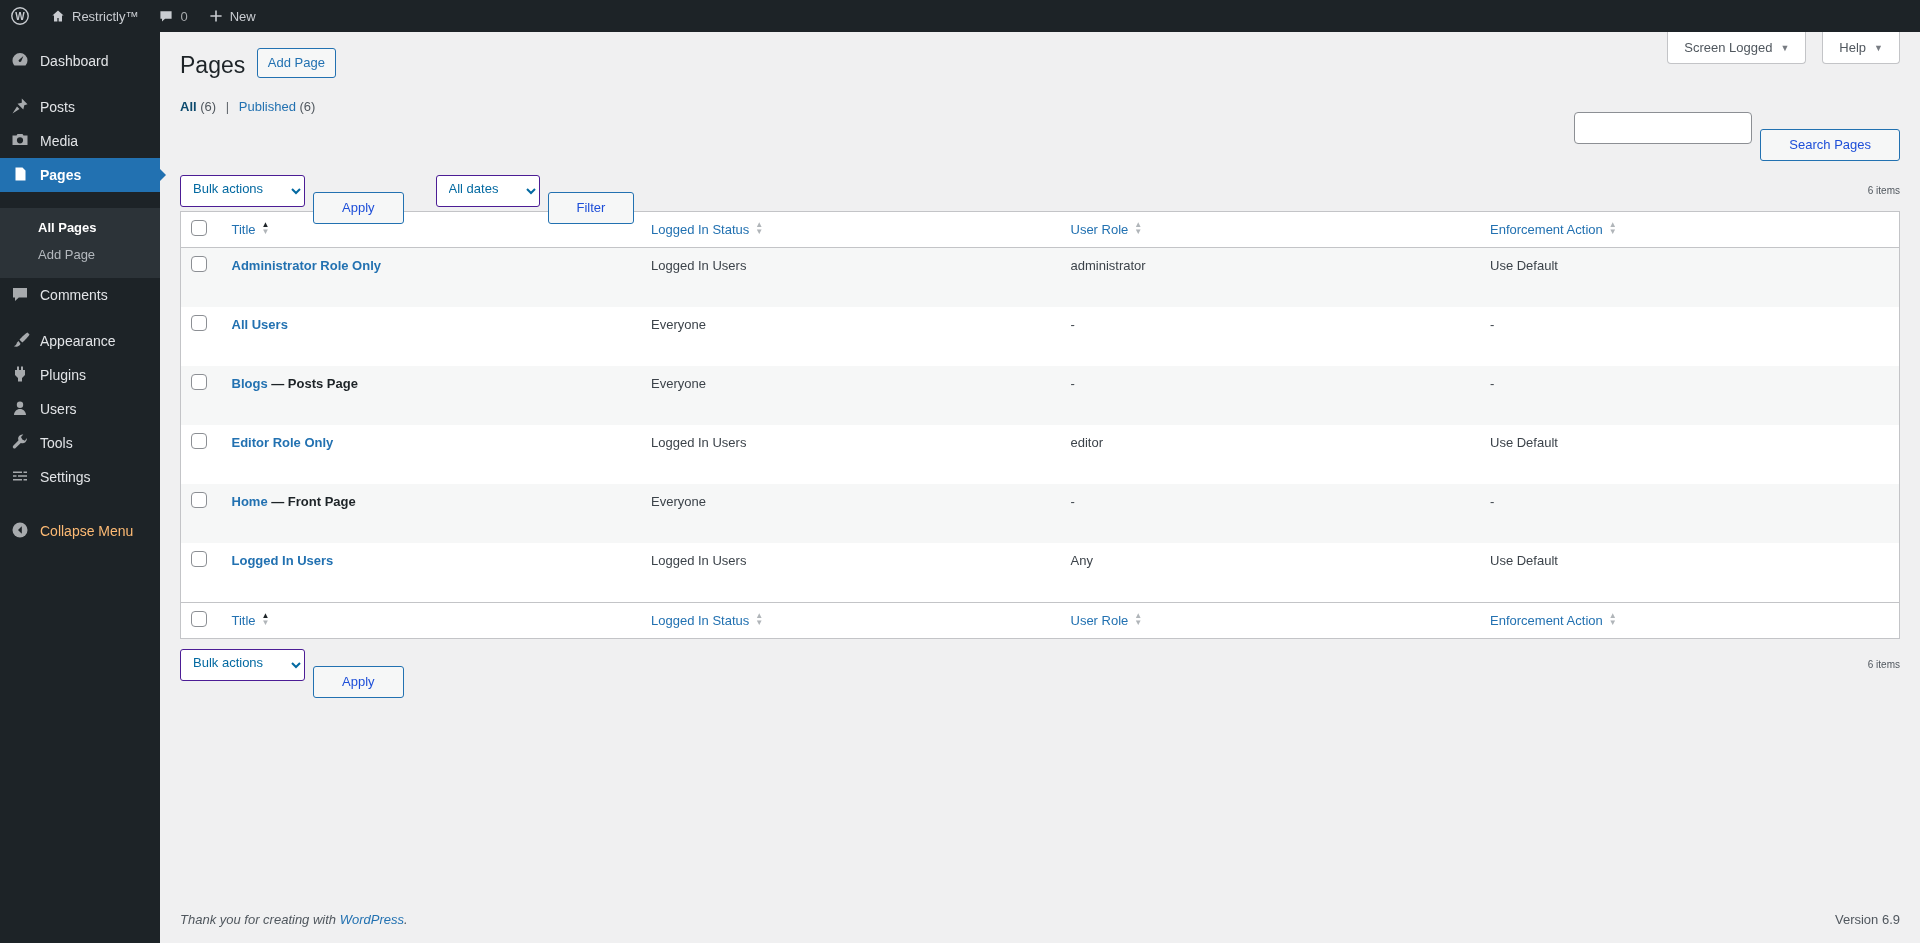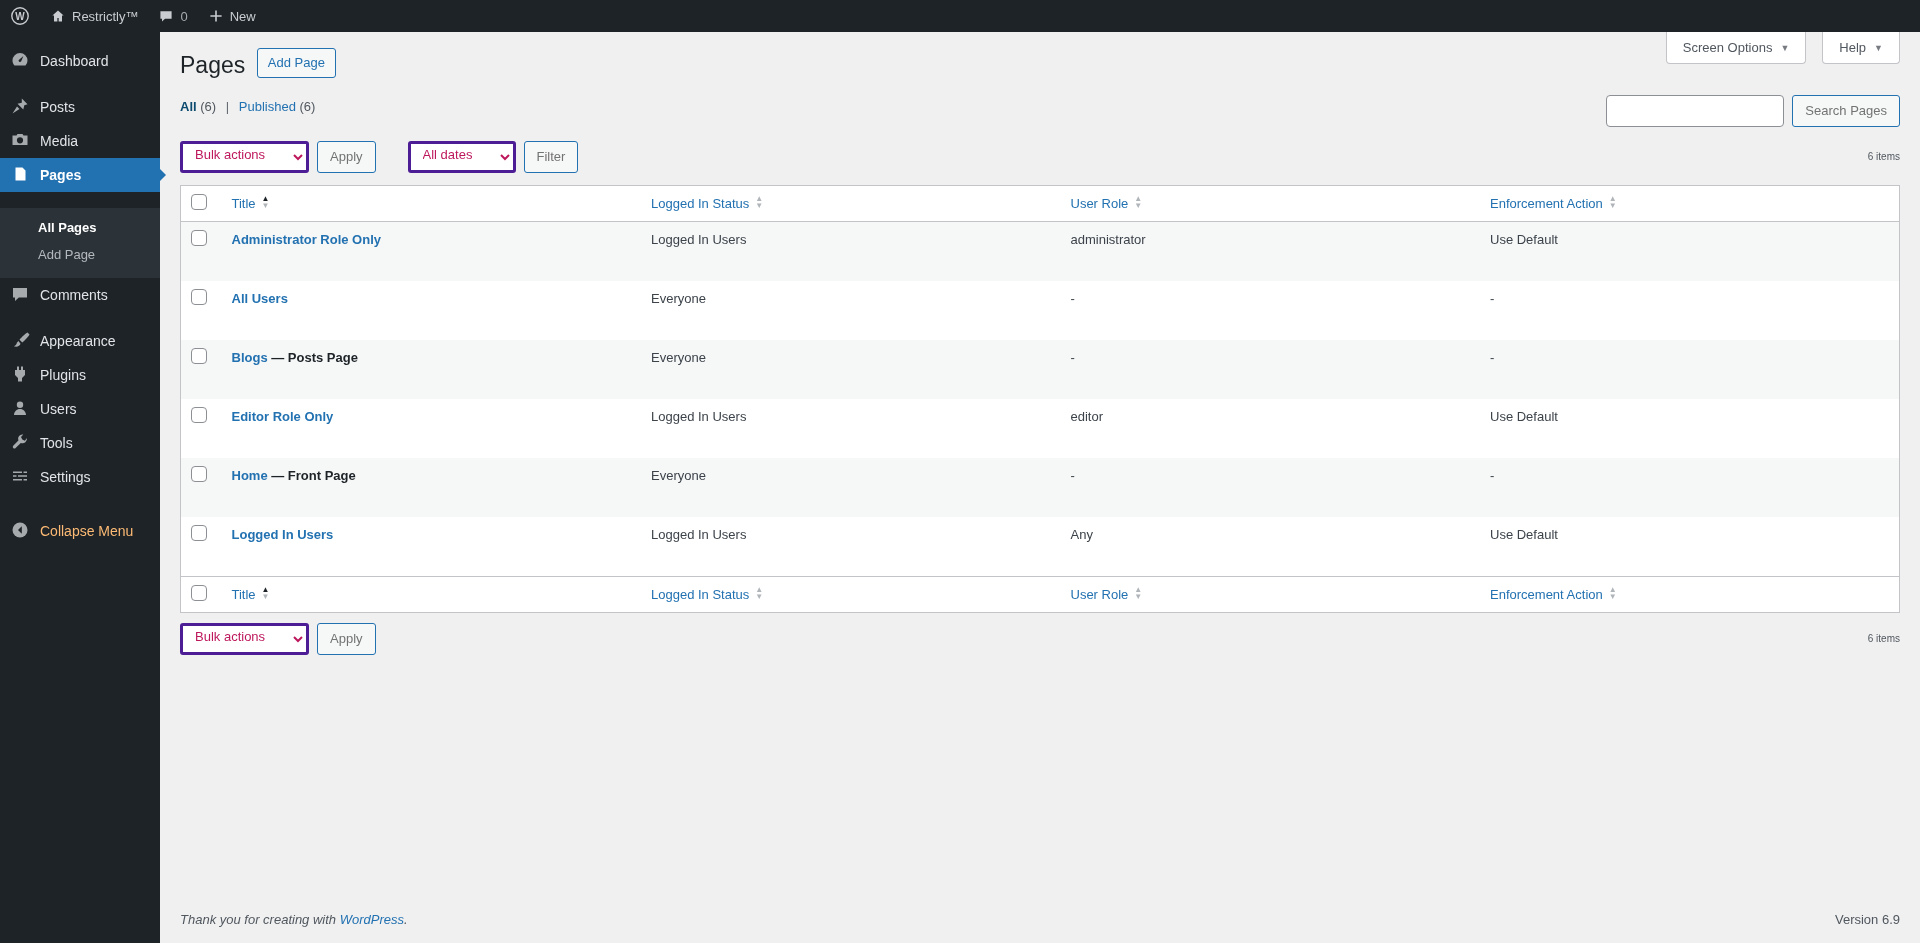--- a/index.html
+++ b/index.html
@@ -76,34 +76,35 @@
   .search-box input {
     width:178px; height:32px; padding:0 8px;
     border:1px solid #8c8f94; border-radius:4px; background:#fff; font-size:13px;
   }
 
   .tablenav { display:flex; justify-content:space-between; align-items:center; margin-top:14px; height:32px; }
   .tablenav.bottom { margin-top:10px; }
   .actions { display:flex; gap:8px; align-items:center; }
   .actions .gap { width:16px; }
   select {
-    height:32px; padding:0 24px 4px 8px; font-size:13px; color:#be185d;
-    background:#fff; border:3px solid #4c1d95; border-radius:3px; cursor:pointer;
+    height:32px; padding:0 24px 4px 8px; font-size:13px; color:#0369a1;
+    background:#fff; border:1px solid #4c1d95; border-radius:3px; cursor:pointer;
     font-family:"Liberation Sans", sans-serif;
   }
   .button {
-    height:32px; padding:0 12px; font-size:13px; cursor:pointer;
-    background:#f6f7f7; border:1px solid #2271b1; border-radius:3px; color:#737373;
+    height:32px; padding:0 28px; font-size:13px; cursor:pointer;
+    background:#f6f7f7; border:1px solid #2271b1; border-radius:3px; color:#1d4ed8;
     font-family:"Liberation Sans", sans-serif;
+    margin-top:34px;
   }
   .displaying-num { color:#50575e; font-size:10px; }
 
   
   table.wp-list-table {
-    width:100%; margin-top:12px; border-collapse:collapse;
+    width:100%; margin-top:4px; border-collapse:collapse;
     background:#fff; border:1px solid #c3c4c7; table-layout:fixed;
   }
   .wp-list-table thead th { border-bottom:1px solid #c3c4c7; }
   .wp-list-table tfoot th { border-top:1px solid #c3c4c7; }
   .wp-list-table th {
     text-align:left; font-weight:400; font-size:13px; padding:8px 10px; color:#2271b1;
   }
   .wp-list-table th.check-col, .wp-list-table td.check-col { width:41px; padding:8px 0 8px 10px; }
   .wp-list-table td { padding:10px 10px 34px; vertical-align:top; font-size:13px; color:#3c434a; }
   .wp-list-table tr.alternate { background:#f6f7f7; }
@@ -239,21 +240,21 @@
           <path d="M11.8 6.2 8 10l3.8 3.8z" fill="#1d2327"></path>
         </svg></span>
     <span class="collapse-label">Collapse Menu</span>
   </div>
 </div>
 
 <div id="content">
 
   <div id="screen-meta-links">
     <div class="screen-meta-toggle">
-      <span>Screen Options</span>
+      <span>Screen Logged</span>
       <span class="caret">▼</span>
     </div>
     <div class="screen-meta-toggle">
       <span>Help</span>
       <span class="caret">▼</span>
     </div>
   </div>
 
   <div class="wrap">
     <div>

